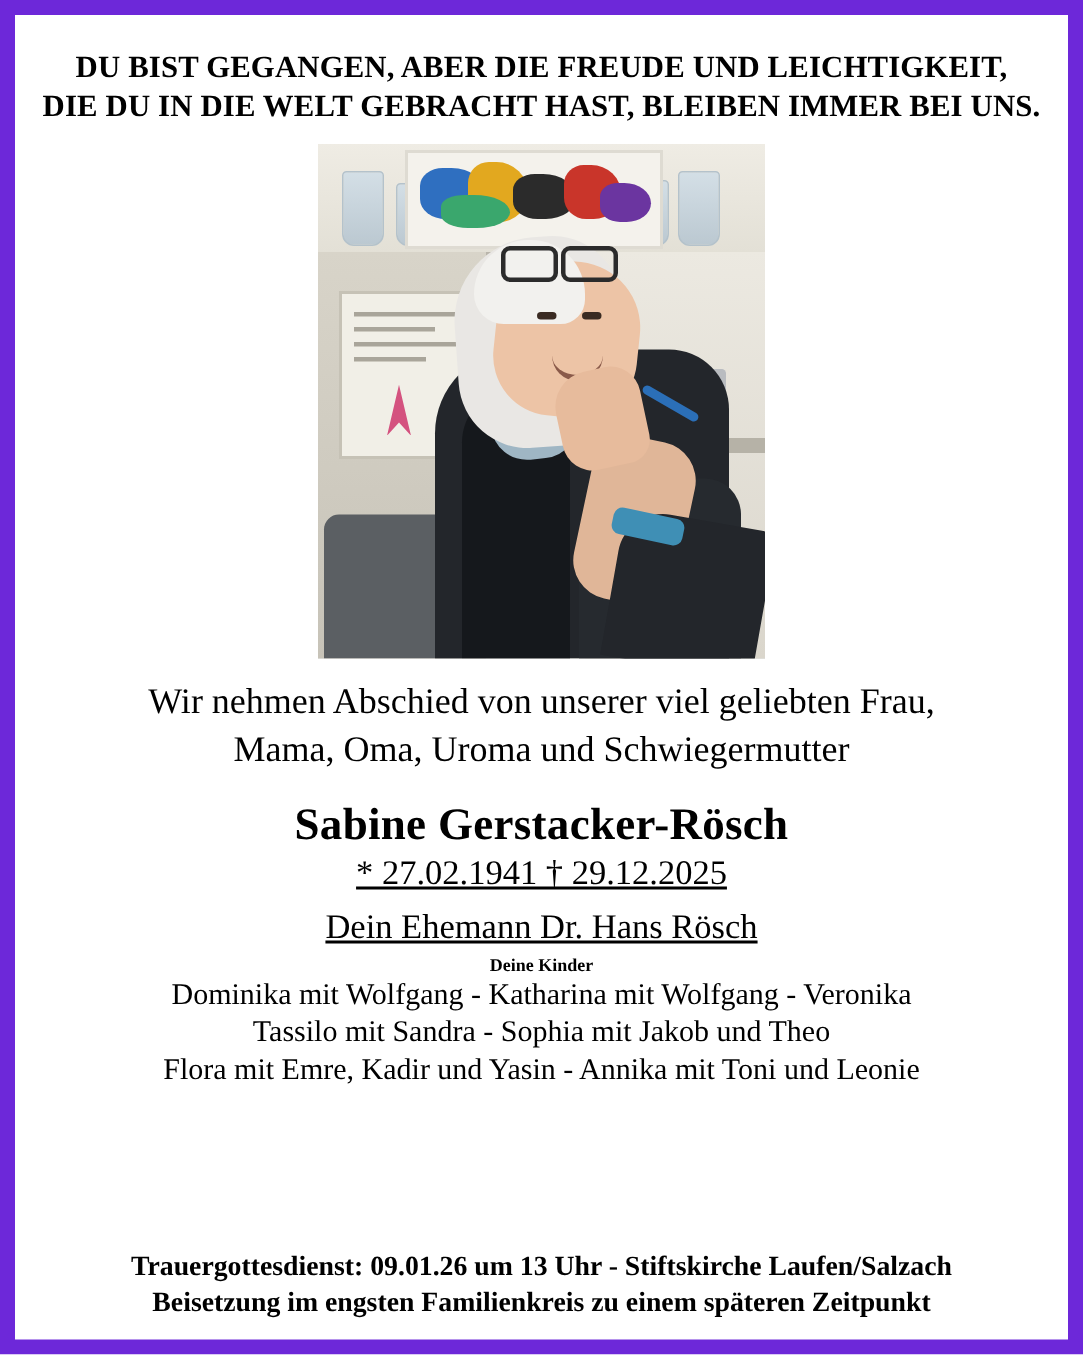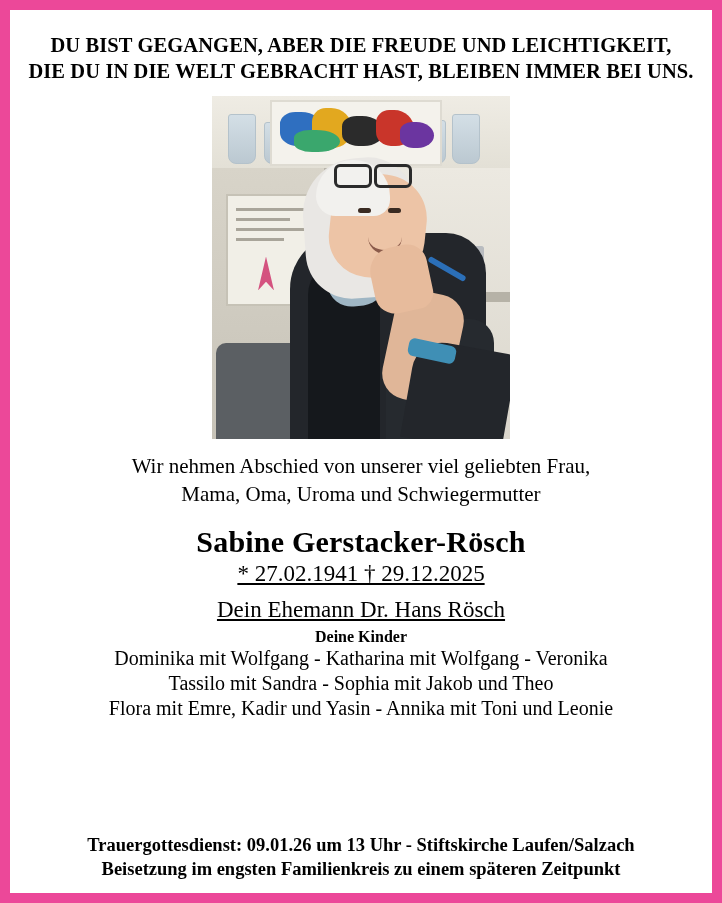--- a/index.html
+++ b/index.html
@@ -13,21 +13,21 @@
     font-family: "Liberation Serif", serif;
     color: #000000;
     overflow: hidden;
   }
   .obituary {
     position: relative;
     width: 722px;
     height: 903px;
     box-sizing: border-box;
     background: #ffffff;
-    border: 10px solid #ec4899;
+    border: 10px solid #6d28d9;
     display: flex;
     flex-direction: column;
     align-items: center;
     padding: 18px 16px 10px 16px;
   }
   .epitaph {
     text-align: center;
     font-weight: bold;
     font-size: 20.5px;
     line-height: 1.28;
@@ -212,21 +212,21 @@
   .watch {
     position: absolute; left: 196px; top: 246px; width: 48px; height: 18px;
     background: #3f8fb5; border-radius: 6px; transform: rotate(12deg);
   }
   .pen {
     position: absolute; left: 214px; top: 170px; width: 42px; height: 6px;
     background: #2b6fb8; border-radius: 3px; transform: rotate(30deg);
   }
   .msg {
     text-align: center;
-    font-size: 21px;
+    font-size: 24px;
     line-height: 1.32;
     margin: 2px 0 6px 0;
   }
   .name {
     text-align: center;
     font-weight: bold;
     font-size: 30px;
     letter-spacing: 0.2px;
     margin: 10px 0 2px 0;
     white-space: nowrap;
@@ -239,21 +239,21 @@
   }
   .husband {
     text-align: center;
     font-size: 23px;
     margin: 0 0 2px 0;
     text-decoration: underline;
   }
   .grp-title {
     text-align: center;
     font-weight: bold;
-    font-size: 16px;
+    font-size: 12px;
     margin: 3px 0 0 0;
   }
   .grp-names {
     text-align: center;
     font-size: 20px;
     line-height: 1.25;
     margin: 0;
   }
   .footer {
     margin-top: auto;

